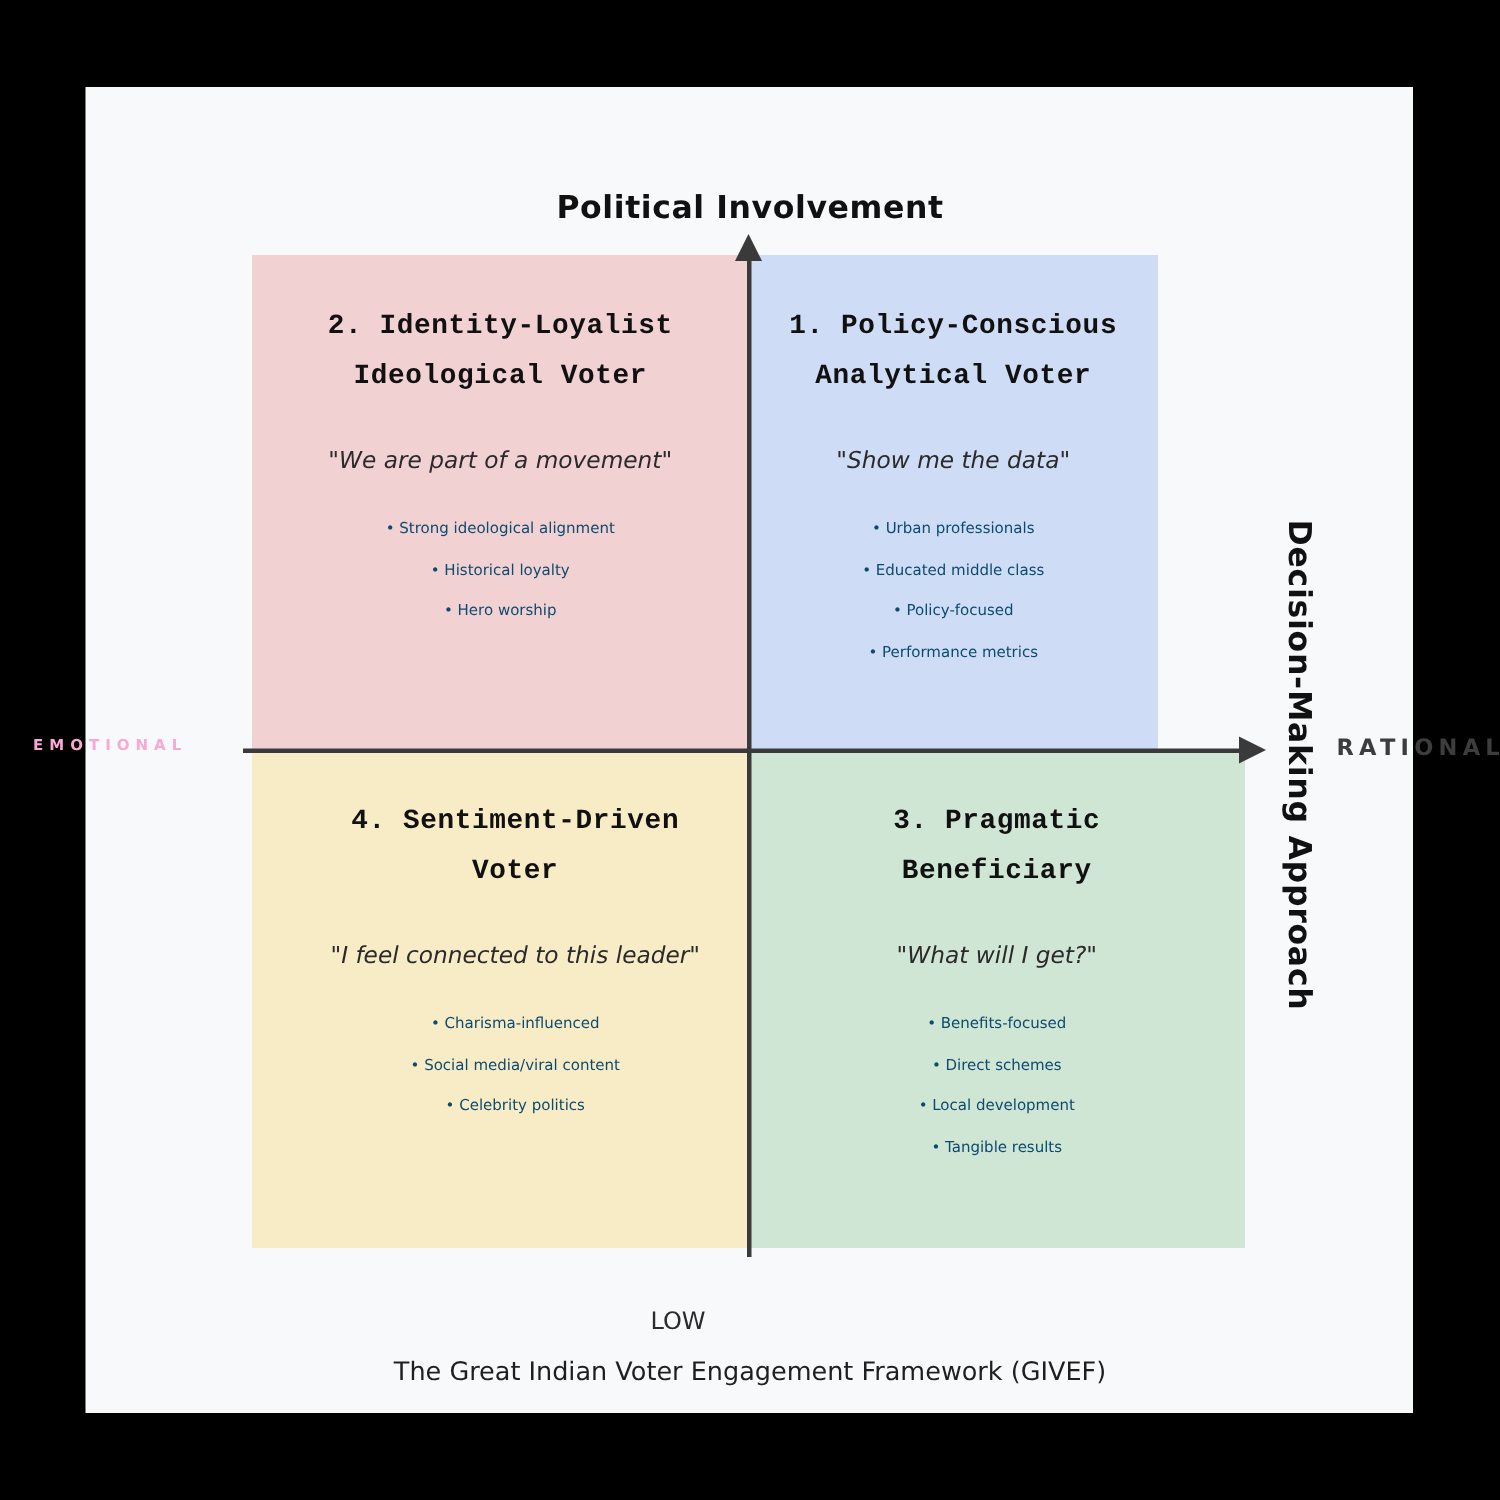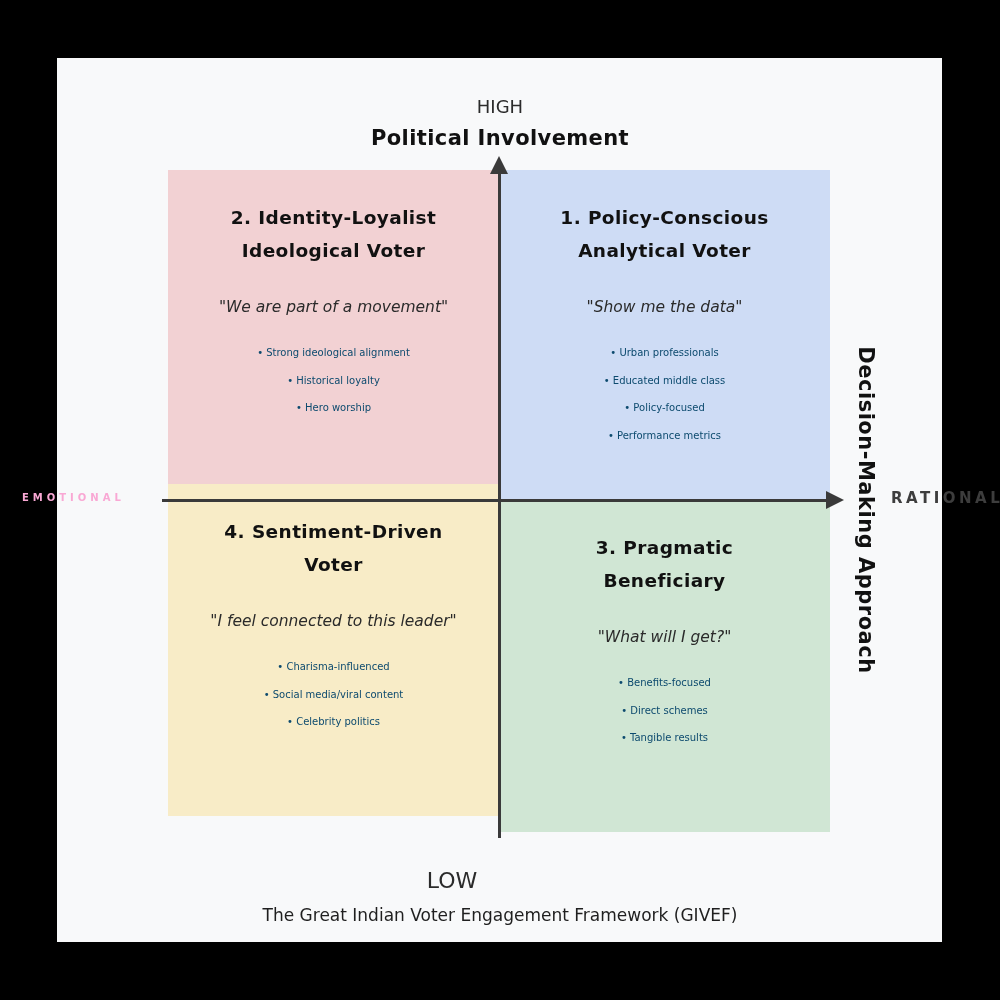--- a/index.html
+++ b/index.html
@@ -9,27 +9,27 @@
     background:#000;
     font-family:"DejaVu Sans","Liberation Sans",sans-serif;
     overflow:hidden;
   }
   .canvas{
     position:absolute;left:57px;top:58px;width:885px;height:884px;
     background:#f8f9fa;
   }
   .quadrant{position:absolute;}
   .q-tl{left:168px;top:170px;width:331px;height:330px;}
-  .q-tr{left:499px;top:170px;width:331px;height:330px;}
-  .q-bl{left:168px;top:484px;width:331px;height:332px;}
+  .q-tr{left:499px;top:170px;width:273px;height:330px;}
+  .q-bl{left:168px;top:500px;width:331px;height:332px;padding-left:20px;}
   .q-br{left:499px;top:500px;width:331px;height:332px;}
   .q-title{
     position:absolute;top:31px;left:0;right:0;
     text-align:center;font-size:18.5px;font-weight:bold;
-    line-height:33px;color:#111;letter-spacing:.4px;
+    line-height:33px;color:#111;letter-spacing:.4px;font-family:Liberation Mono, monospace;
   }
   .q-quote{
     position:absolute;top:127px;left:0;right:0;
     text-align:center;font-size:15.5px;font-style:italic;
     line-height:21px;color:#2a2a2a;
   }
   .q-bullets{
     position:absolute;top:169px;left:0;right:0;
     text-align:center;font-size:10px;line-height:27.6px;color:#0c4a6e;
   }
@@ -49,21 +49,21 @@
   .lbl-high{
     position:absolute;left:0;width:1000px;top:97px;text-align:center;
     font-size:18px;color:#2b2b2b;line-height:20px;
   }
   .lbl-top-title{
     position:absolute;left:0;width:1000px;top:127px;text-align:center;
     font-size:21px;font-weight:bold;color:#111;line-height:23px;letter-spacing:.4px;
   }
   .lbl-low{
     position:absolute;left:0;width:904px;top:871px;text-align:center;
-    font-size:22px;color:#2b2b2b;line-height:20px;
+    font-size:16px;color:#2b2b2b;line-height:20px;
   }
   .lbl-caption{
     position:absolute;left:0;width:1000px;top:904px;text-align:center;
     font-size:17px;color:#1f1f1f;line-height:22px;
   }
   .lbl-emotional{
     position:absolute;left:22px;top:489px;
     font-size:10px;font-weight:bold;letter-spacing:4px;
     color:#f9a8d4;line-height:18px;white-space:nowrap;
   }
@@ -127,30 +127,30 @@
 
   <div class="quadrant q-br" style="background-color: rgb(208, 230, 212);">
     <div class="q-title">
       <div>3. Pragmatic</div>
       <div>Beneficiary</div>
     </div>
     <div class="q-quote">"What will I get?"</div>
     <div class="q-bullets">
       <div>• Benefits-focused</div>
       <div>• Direct schemes</div>
+      <div>• Local development</div>
       <div>• Tangible results</div>
     </div>
   </div>
 
   <div class="axis-line v-line" style="background-color: rgb(58, 58, 58);"></div>
   <div class="axis-line h-line" style="background-color: rgb(58, 58, 58);"></div>
   <div class="arrow-up" style="border-bottom-color: rgb(58, 58, 58);"></div>
   <div class="arrow-right" style="border-left-color: rgb(58, 58, 58);"></div>
 
-  <div class="lbl-high">HIGH</div>
   <div class="lbl-top-title">Political Involvement</div>
   <div class="lbl-low">LOW</div>
   <div class="lbl-emotional">EMOTIONAL</div>
   <div class="lbl-rational">RATIONAL</div>
   <div class="lbl-right-axis">Decision-Making Approach</div>
 
   <div class="lbl-caption">The Great Indian Voter Engagement Framework (GIVEF)</div>
 </div>
 
 </body></html>

